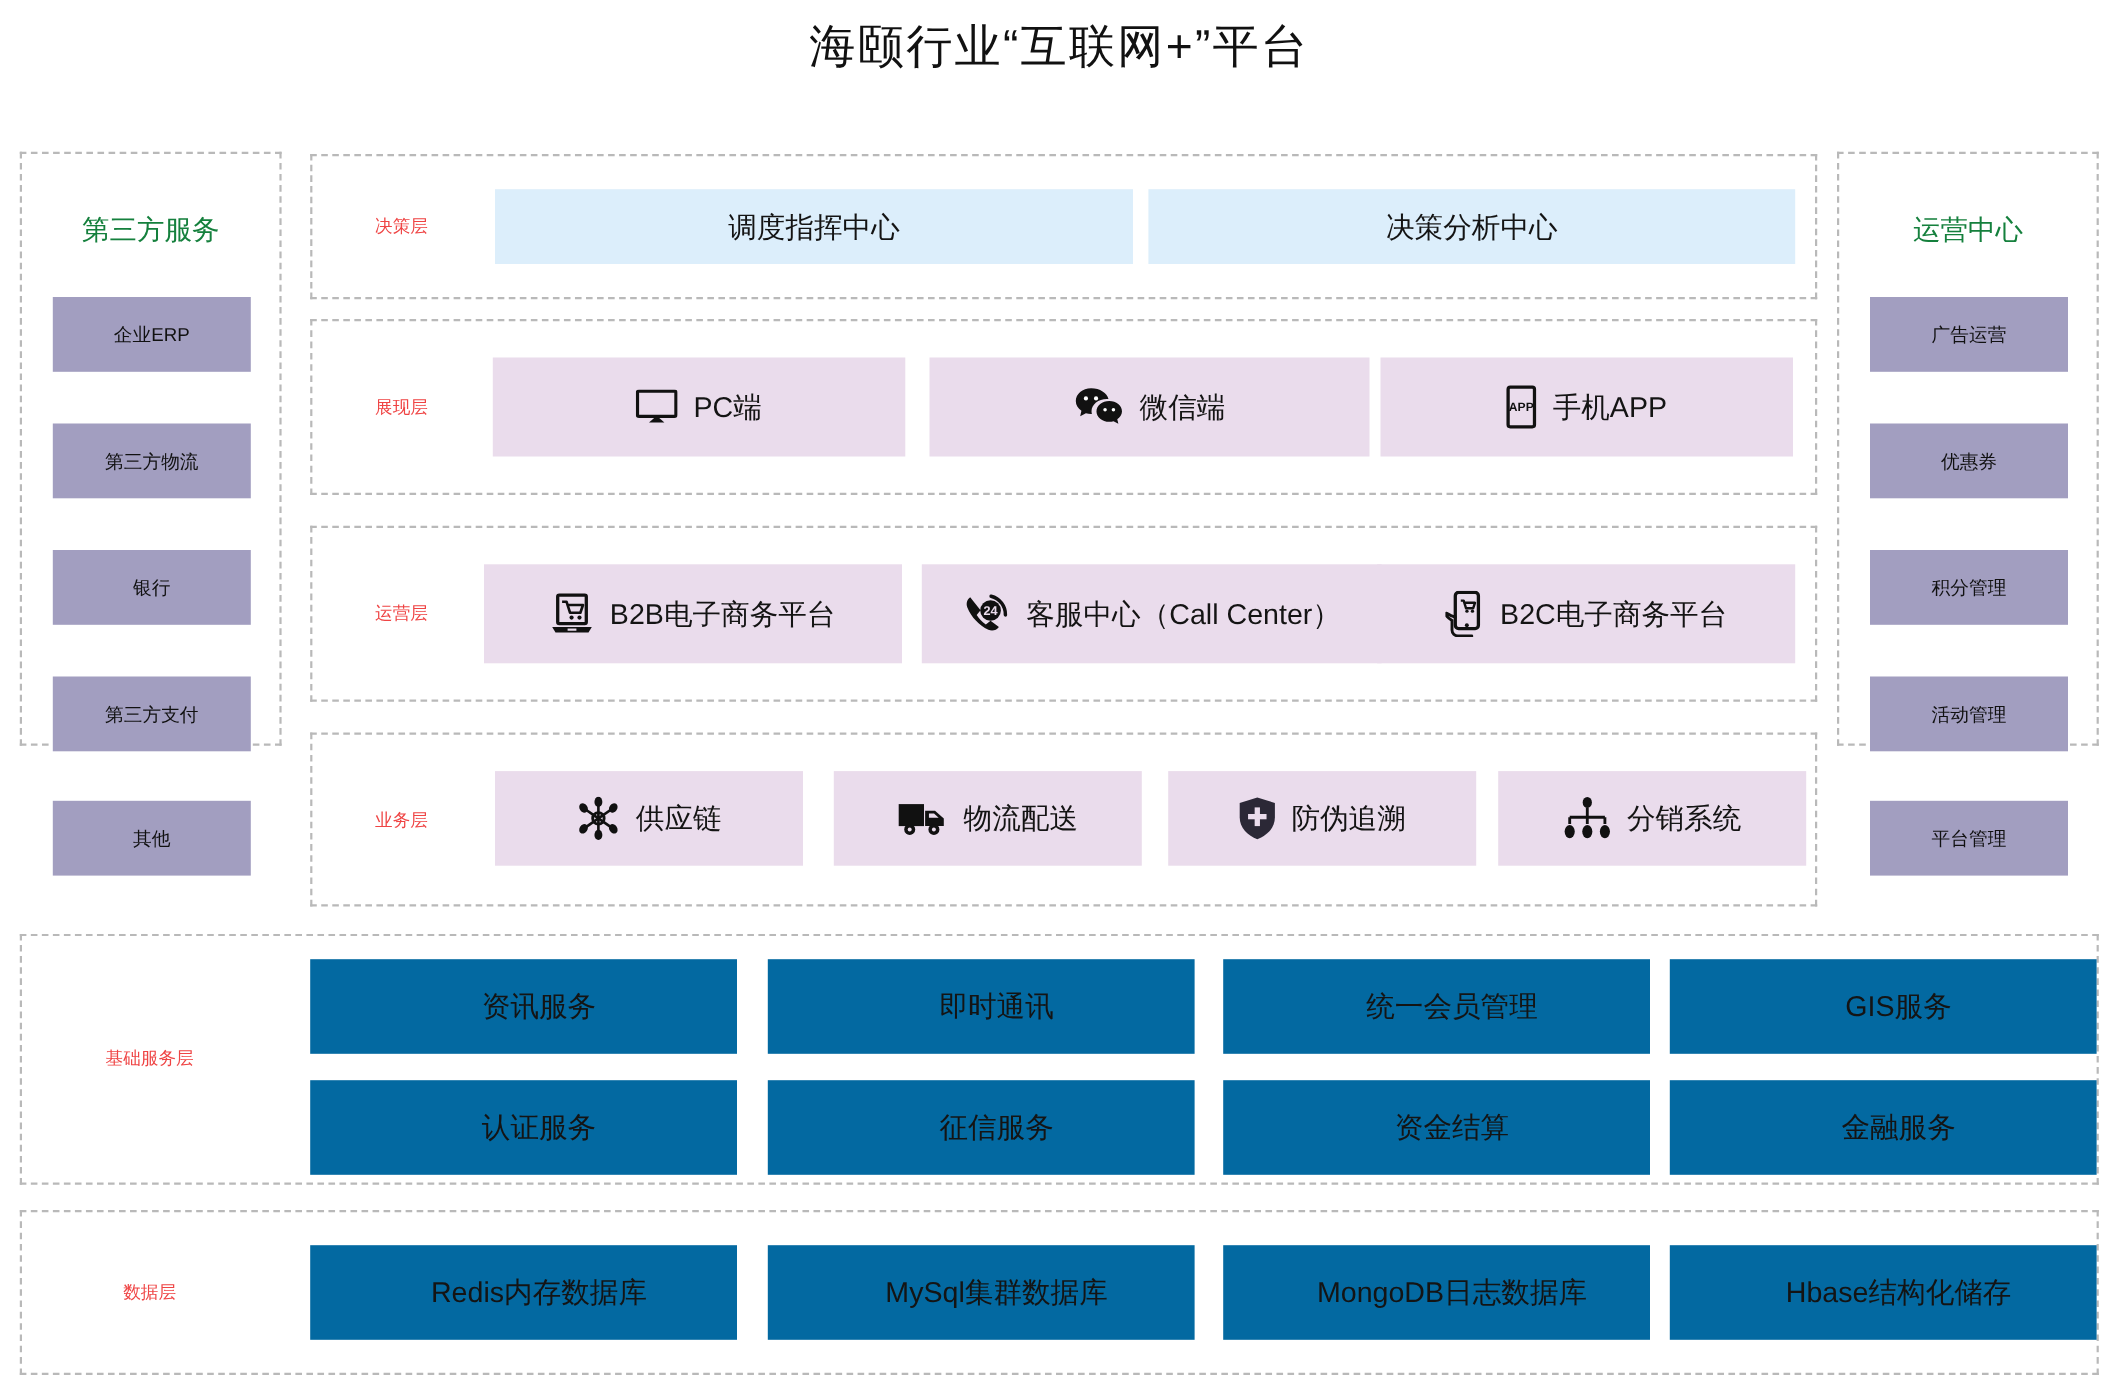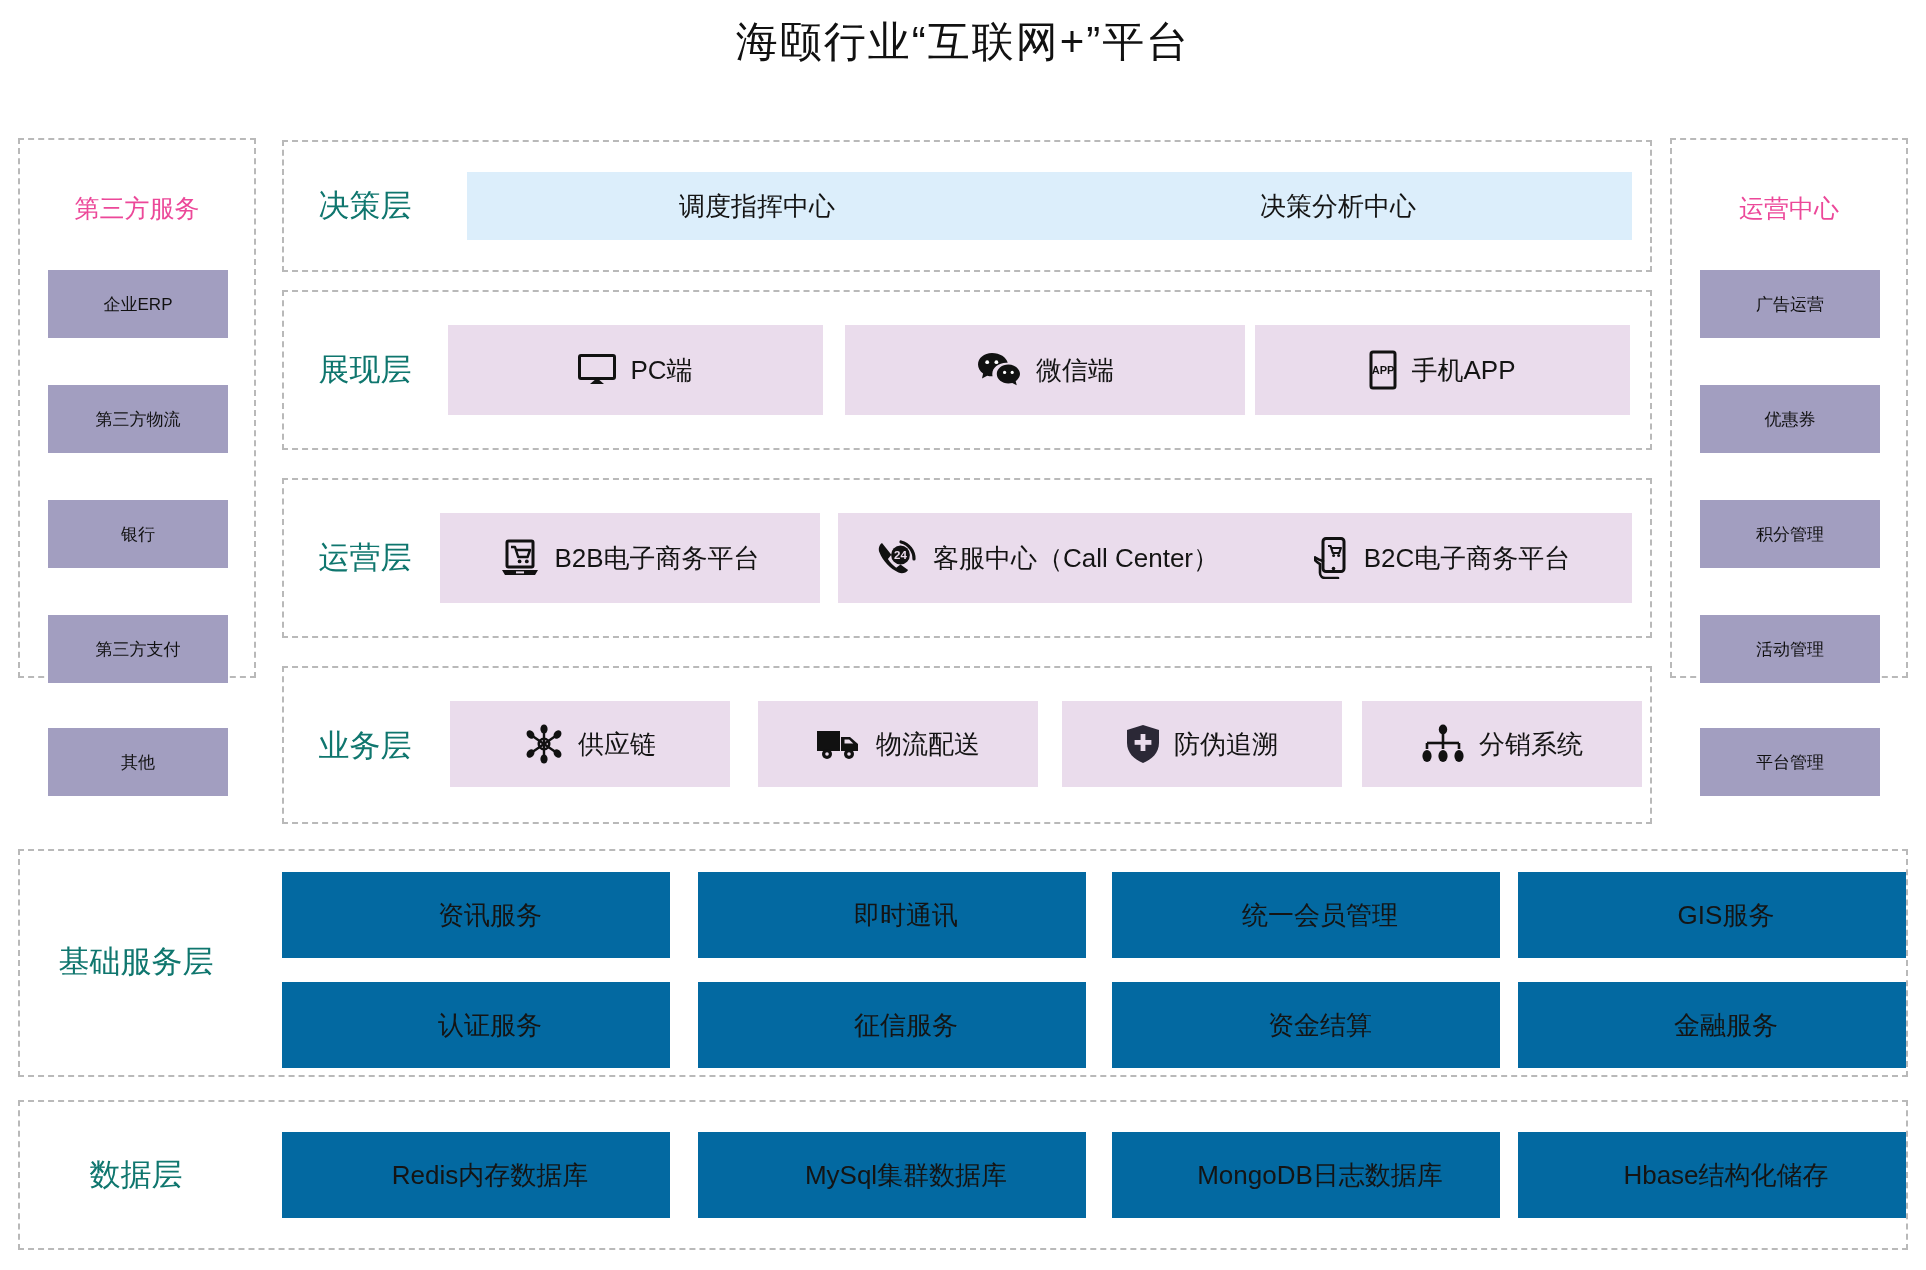--- a/index.html
+++ b/index.html
@@ -23,35 +23,35 @@
   .dashed{
     position:absolute;
     border:2px dashed #b9b9b9;
     box-sizing:border-box;
     background:transparent;
   }
 
   
   .side-head{
     position:absolute;width:100%;text-align:center;
-    font-size:25px;color:#ec4899;
+    font-size:25px;color:#15803d;
   }
   .side-chip{
     position:absolute;
     background:#a29ec0;
     color:#111;
     font-size:17px;
     display:flex;align-items:center;justify-content:center;
     box-sizing:border-box;
   }
 
   
   .layer-label{
     position:absolute;
-    font-size:31px;color:#0f766e;
+    font-size:16px;color:#ef4444;
     display:flex;align-items:center;justify-content:center;
     box-sizing:border-box;
   }
   .cell{
     position:absolute;
     box-sizing:border-box;
     display:flex;align-items:center;justify-content:center;
     gap:14px;
     font-size:26px;color:#141414;
     white-space:nowrap;
@@ -81,21 +81,21 @@
   <div class="dashed" style="left:1670px;top:138px;width:238px;height:540px;"></div>
   <div class="side-head" style="left:1670px;top:192px;width:238px;">运营中心</div>
   <div class="side-chip" style="left:1700px;top:270px;width:180px;height:68px;">广告运营</div>
   <div class="side-chip" style="left:1700px;top:385px;width:180px;height:68px;">优惠券</div>
   <div class="side-chip" style="left:1700px;top:500px;width:180px;height:68px;">积分管理</div>
   <div class="side-chip" style="left:1700px;top:615px;width:180px;height:68px;">活动管理</div>
   <div class="side-chip" style="left:1700px;top:728px;width:180px;height:68px;">平台管理</div>
 
   <div class="dashed" style="left:282px;top:140px;width:1370px;height:132px;"></div>
   <div class="layer-label" style="left:300px;top:172px;width:130px;height:68px;">决策层</div>
-  <div class="cell blue" style="left:467px;top:172px;width:580px;height:68px;">
+  <div class="cell blue" style="left:450px;top:172px;width:580px;height:68px;">
     <span class="lbl">调度指挥中心</span>
   </div>
   <div class="cell blue" style="left:1044px;top:172px;width:588px;height:68px;">
     <span class="lbl">决策分析中心</span>
   </div>
 
   <div class="dashed" style="left:282px;top:290px;width:1370px;height:160px;"></div>
   <div class="layer-label" style="left:300px;top:330px;width:130px;height:80px;">展现层</div>
 
   <div class="cell pink" style="left:448px;top:325px;width:375px;height:90px;">

